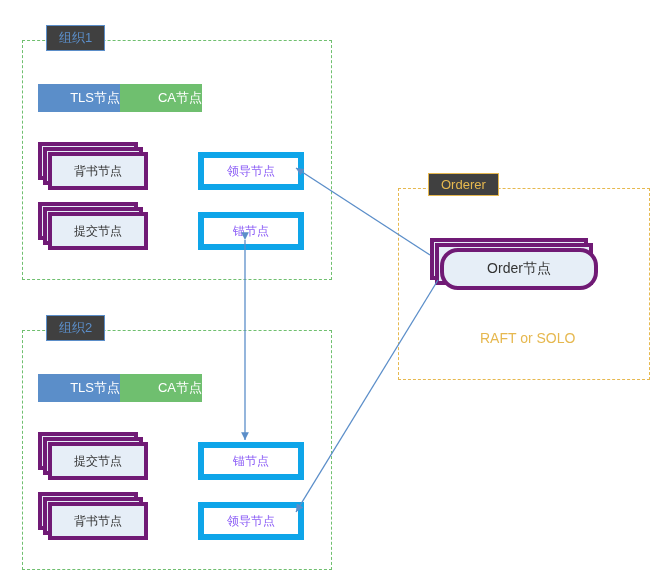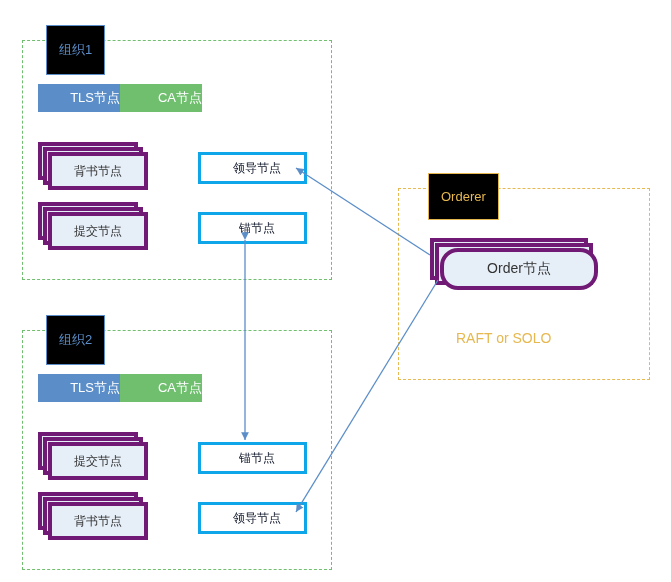--- a/index.html
+++ b/index.html
@@ -16,23 +16,23 @@
     position: absolute;
     border: 1.5px dashed #6fbf6f;
     background: transparent;
   }
   .dashed-box.orange {
     border-color: #e6b84f;
   }
   .title-chip {
     position: absolute;
     border: 1px solid #5b8ec9;
-    background: #000000;
+    background: #404040;
     color: #5b8ec9;
-    padding: 15px 12px;
+    padding: 3px 12px;
     font-size: 13px;
   }
   .title-chip.orange {
     border-color: #e6b84f;
     color: #e6b84f;
     margin-left: 8px;
   }
   .btn {
     position: absolute;
     color: #fff;
@@ -53,26 +53,26 @@
     height: 30px;
     width: 92px;
     text-align: center;
   }
   .stack .card.c1 { top: 0; left: 0; }
   .stack .card.c2 { top: 5px; left: 5px; }
   .stack .card.c3 { top: 10px; left: 10px; display:flex; align-items:center; justify-content:center; font-size:12px; color:#333;}
   .stack.big .card { width: 150px; height: 34px; }
   .outline-box {
     position: absolute;
-    border: 3px solid #0ea5e9;
+    border: 6px solid #0ea5e9;
     background: #fff;
-    color: #0f172a;
+    color: #8b5cf6;
     text-align: center;
     font-size: 12px;
-    display:flex; align-items:center; justify-content:center;padding-left:9px;
+    display:flex; align-items:center; justify-content:center;
   }
   svg.connector {
     position: absolute;
     top: 0; left: 0;
     width: 671px;
     height: 582px;
     pointer-events: none;
   }
   .raft {
     position: absolute;
@@ -125,21 +125,21 @@
 
 <div class="dashed-box orange" style="left:398px; top:188px; width:250px; height:190px;"></div>
 <div class="title-chip orange" style="left:420px; top:173px;">Orderer</div>
 
 <div class="stack big" style="left:430px; top:238px;">
   <div class="card c1"></div>
     <div class="card c2"></div>
   <div class="card c3" style="font-size:14px;border-radius:18px;">Order节点</div>
 </div>
 
-<div class="raft" style="left:456px; top:330px;">RAFT or SOLO</div>
+<div class="raft" style="left:480px; top:330px;">RAFT or SOLO</div>
 
 <svg class="connector">
   <defs>
     <marker id="arrow" markerWidth="8" markerHeight="8" refX="6" refY="3" orient="auto" markerUnits="strokeWidth">
       <path d="M0,0 L6,3 L0,6 Z" fill="#5b8ec9"></path>
     </marker>
   </defs>
 
   <line x1="245" y1="240" x2="245" y2="440" stroke="#5b8ec9" stroke-width="1.3" marker-start="url(#arrow)" marker-end="url(#arrow)"></line>
 

